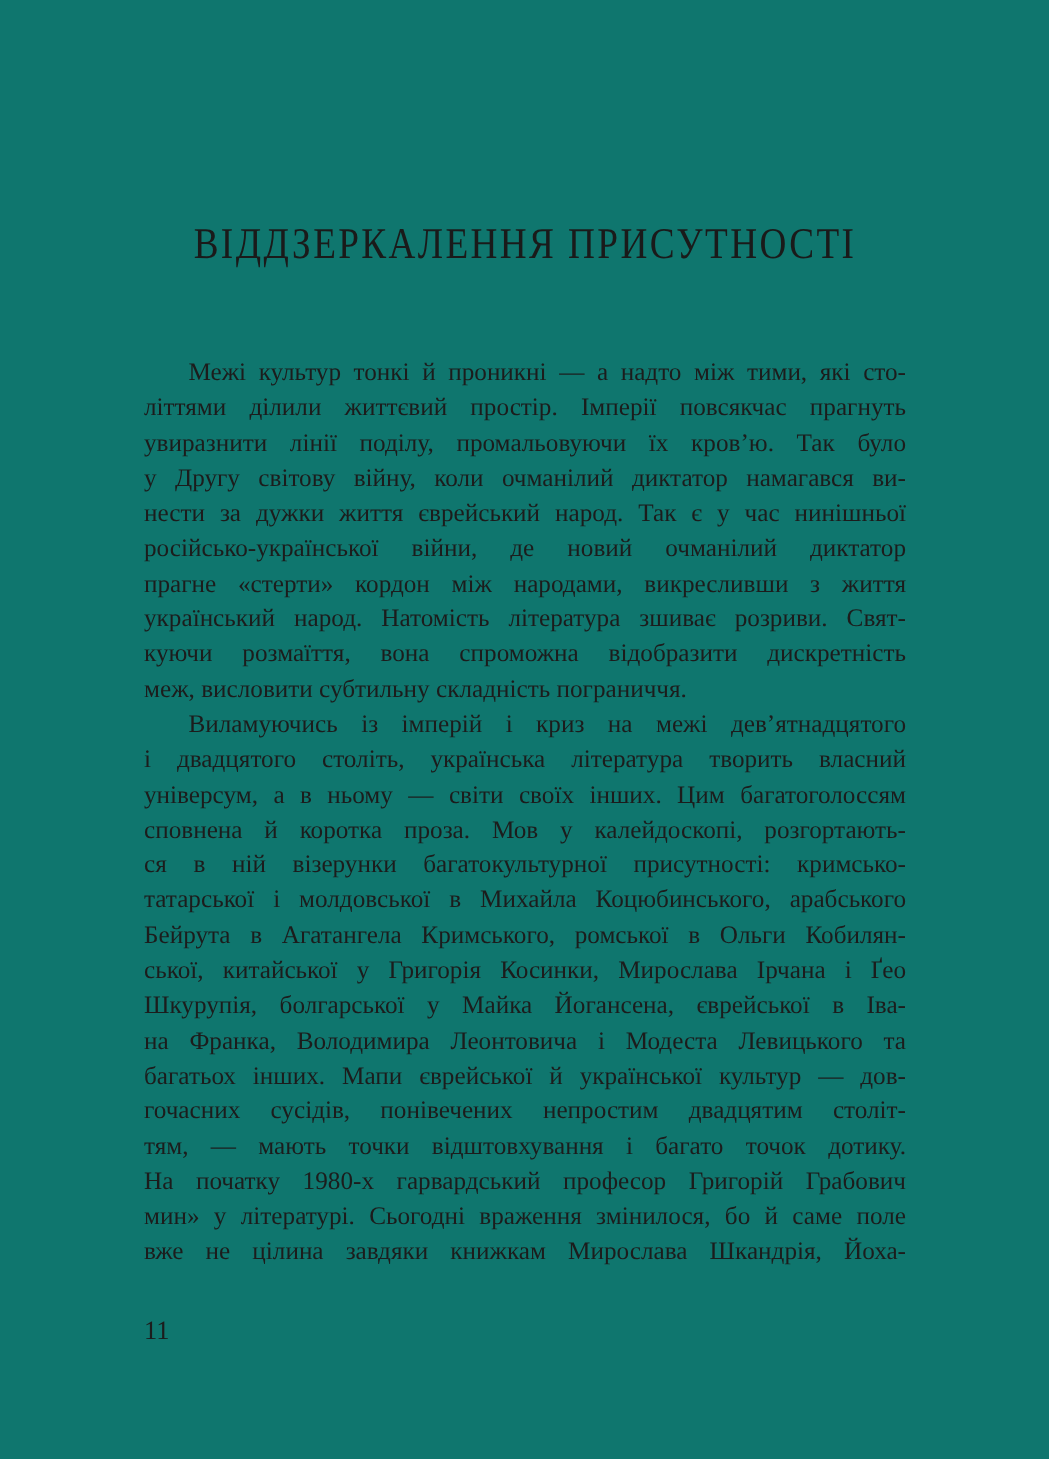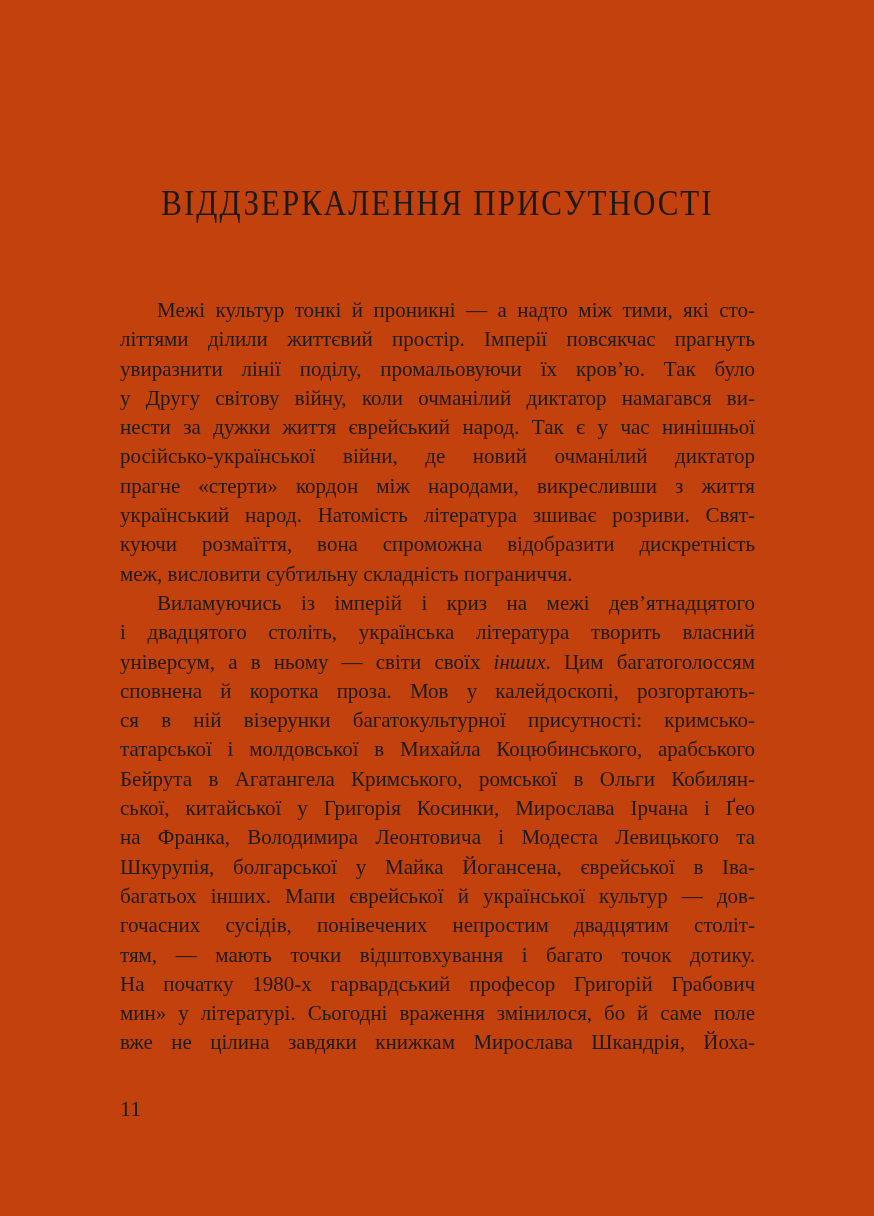--- a/index.html
+++ b/index.html
@@ -4,21 +4,21 @@
 <style>
   html, body {
     margin: 0;
     padding: 0;
     background: #ffffff;
   }
   .page {
     position: relative;
     width: 874px;
     height: 1216px;
-    background: #c2410c;
+    background: #0f766e;
     font-family: "Liberation Serif", serif;
     color: #1c1c1c;
     overflow: hidden;
   }
   .page-title {
     position: absolute;
     top: 182px;
     left: 120px;
     width: 635px;
     text-align: center;
@@ -43,21 +43,20 @@
     text-align: left;
   }
   .line.j {
     text-align: justify;
     text-align-last: justify;
   }
   .line.ind {
     text-indent: 37px;
   }
   .it {
-    font-style: italic;
   }
   .page-number {
     position: absolute;
     top: 1096px;
     left: 120px;
     width: 635px;
     box-sizing: border-box;
     padding-right: 12px;
     text-align: left;
     font-size: 22px;
@@ -85,22 +84,22 @@
       </div>
       <div>
         <div class="line j ind"><span>Виламуючись із імперій і криз на межі дев’ятнадцятого</span></div>
         <div class="line j"><span>і двадцятого століть, українська література творить власний</span></div>
         <div class="line j"><span>універсум, а в ньому — світи своїх </span><span class="it">інших</span><span>. Цим багатоголоссям</span></div>
         <div class="line j"><span>сповнена й коротка проза. Мов у калейдоскопі, розгортають-</span></div>
         <div class="line j"><span>ся в ній візерунки багатокультурної присутності: кримсько-</span></div>
         <div class="line j"><span>татарської і молдовської в Михайла Коцюбинського, арабського</span></div>
         <div class="line j"><span>Бейрута в Агатангела Кримського, ромської в Ольги Кобилян-</span></div>
         <div class="line j"><span>ської, китайської у Григорія Косинки, Мирослава Ірчана і Ґео</span></div>
+        <div class="line j"><span>Шкурупія, болгарської у Майка Йогансена, єврейської в Іва-</span></div>
         <div class="line j"><span>на Франка, Володимира Леонтовича і Модеста Левицького та</span></div>
-        <div class="line j"><span>Шкурупія, болгарської у Майка Йогансена, єврейської в Іва-</span></div>
         <div class="line j"><span>багатьох інших. Мапи єврейської й української культур — дов-</span></div>
         <div class="line j"><span>гочасних сусідів, понівечених непростим двадцятим століт-</span></div>
         <div class="line j"><span>тям, — мають точки відштовхування і багато точок дотику.</span></div>
         <div class="line j"><span>На початку 1980-х гарвардський професор Григорій Грабович</span></div>
         <div class="line j"><span>мин» у літературі. Сьогодні враження змінилося, бо й саме поле</span></div>
         <div class="line j"><span>вже не цілина завдяки книжкам Мирослава Шкандрія, Йоха-</span></div>
       </div>
     </div>
 
   <div class="page-number">11</div>

